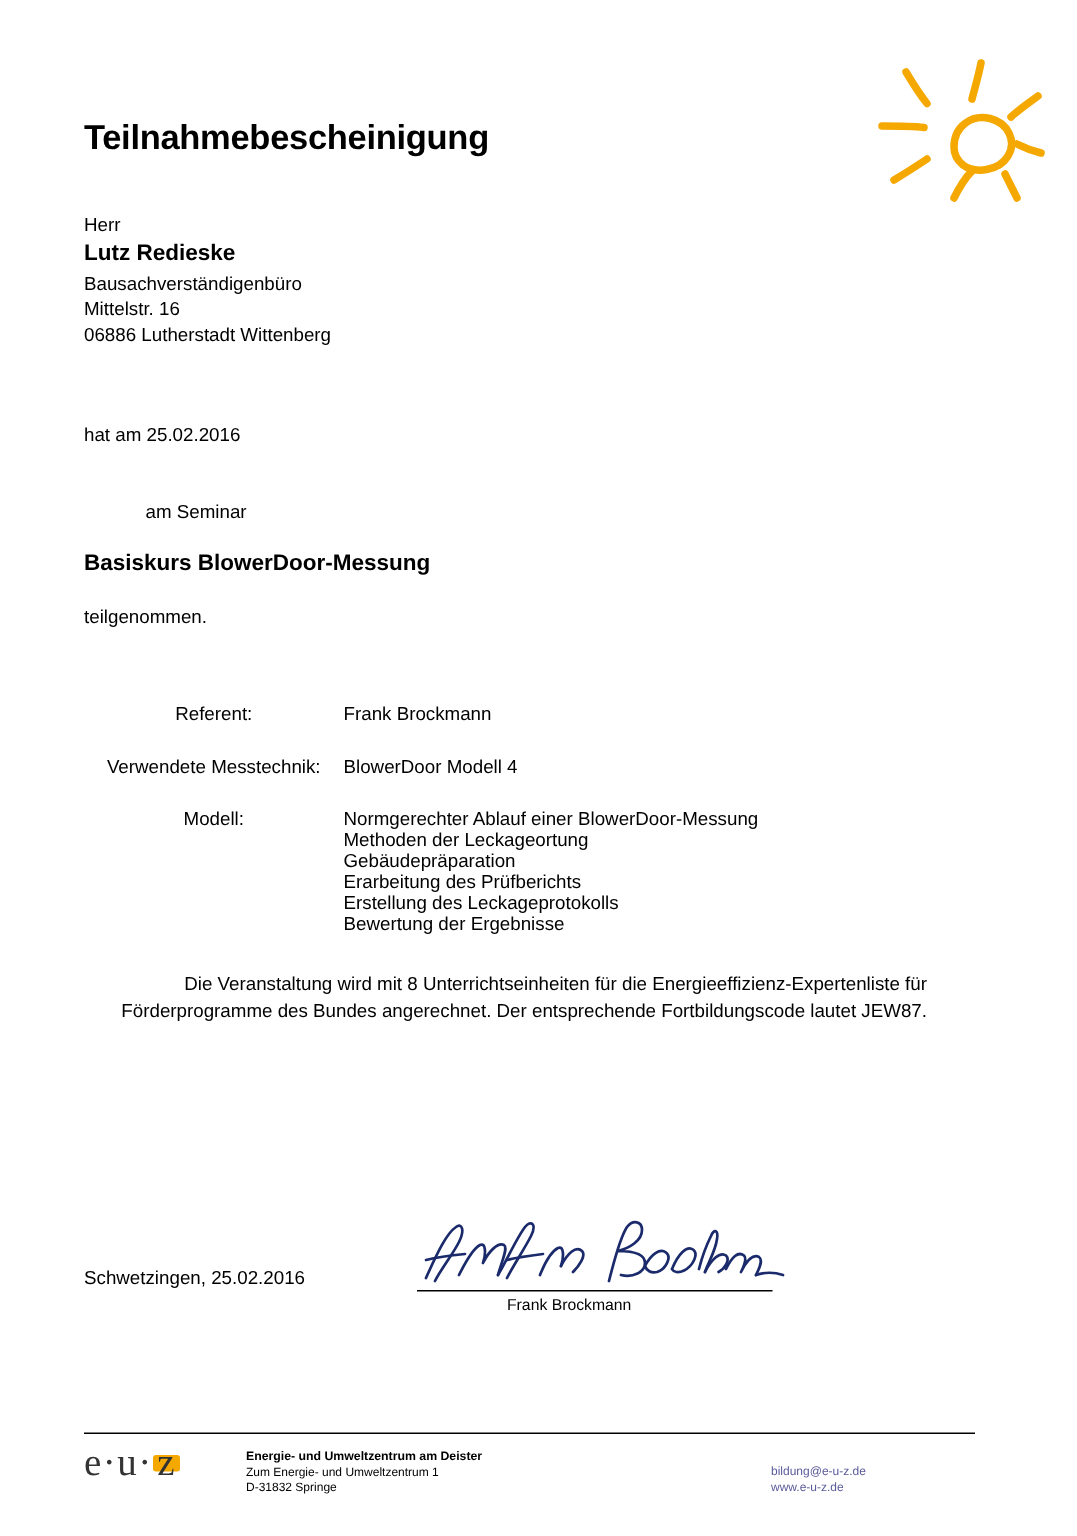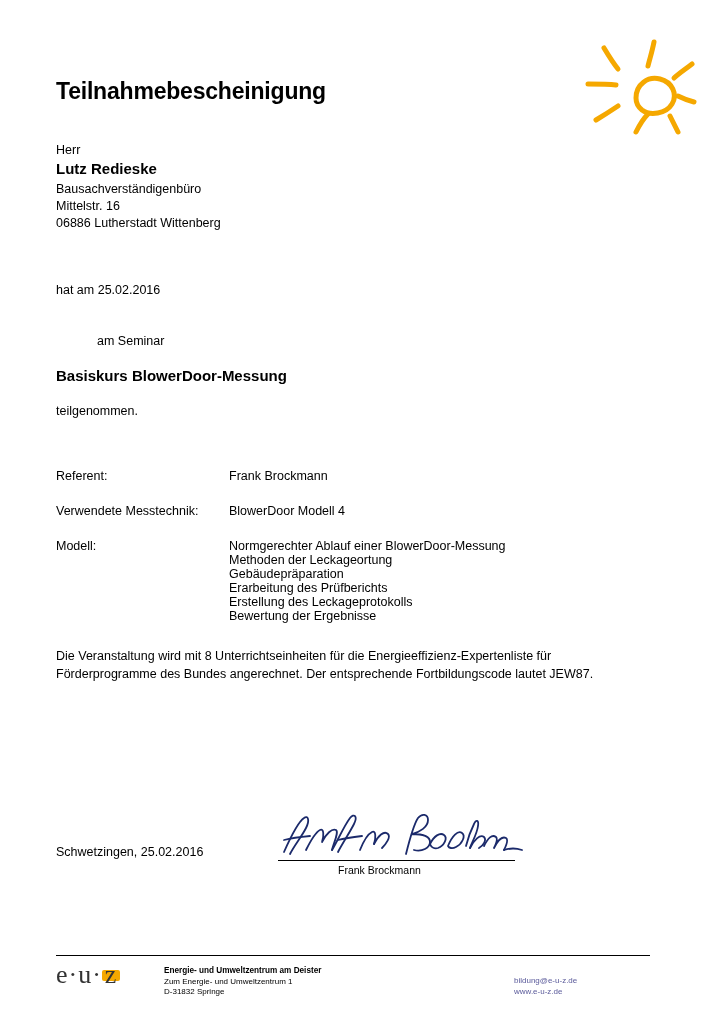--- a/index.html
+++ b/index.html
@@ -110,32 +110,34 @@
     font-size: 12.5px;
   }
   .det-row {
     display: flex;
     margin-bottom: 21px;
   }
   .det-row:last-child { margin-bottom: 0; }
   .det-key {
     width: 173px;
     flex: 0 0 173px;
+    text-align: center;
   }
   .det-val {
     flex: 1 1 auto;
   }
 
   .note {
     position: absolute;
     top: 648px;
     left: 0;
     width: 562px;
     font-size: 12.5px;
     line-height: 17.5px;
+    text-align: right;
   }
 
   .sig-place {
     position: absolute;
     top: 845px;
     left: 0;
     font-size: 12.5px;
   }
   .sig-block {
     position: absolute;

